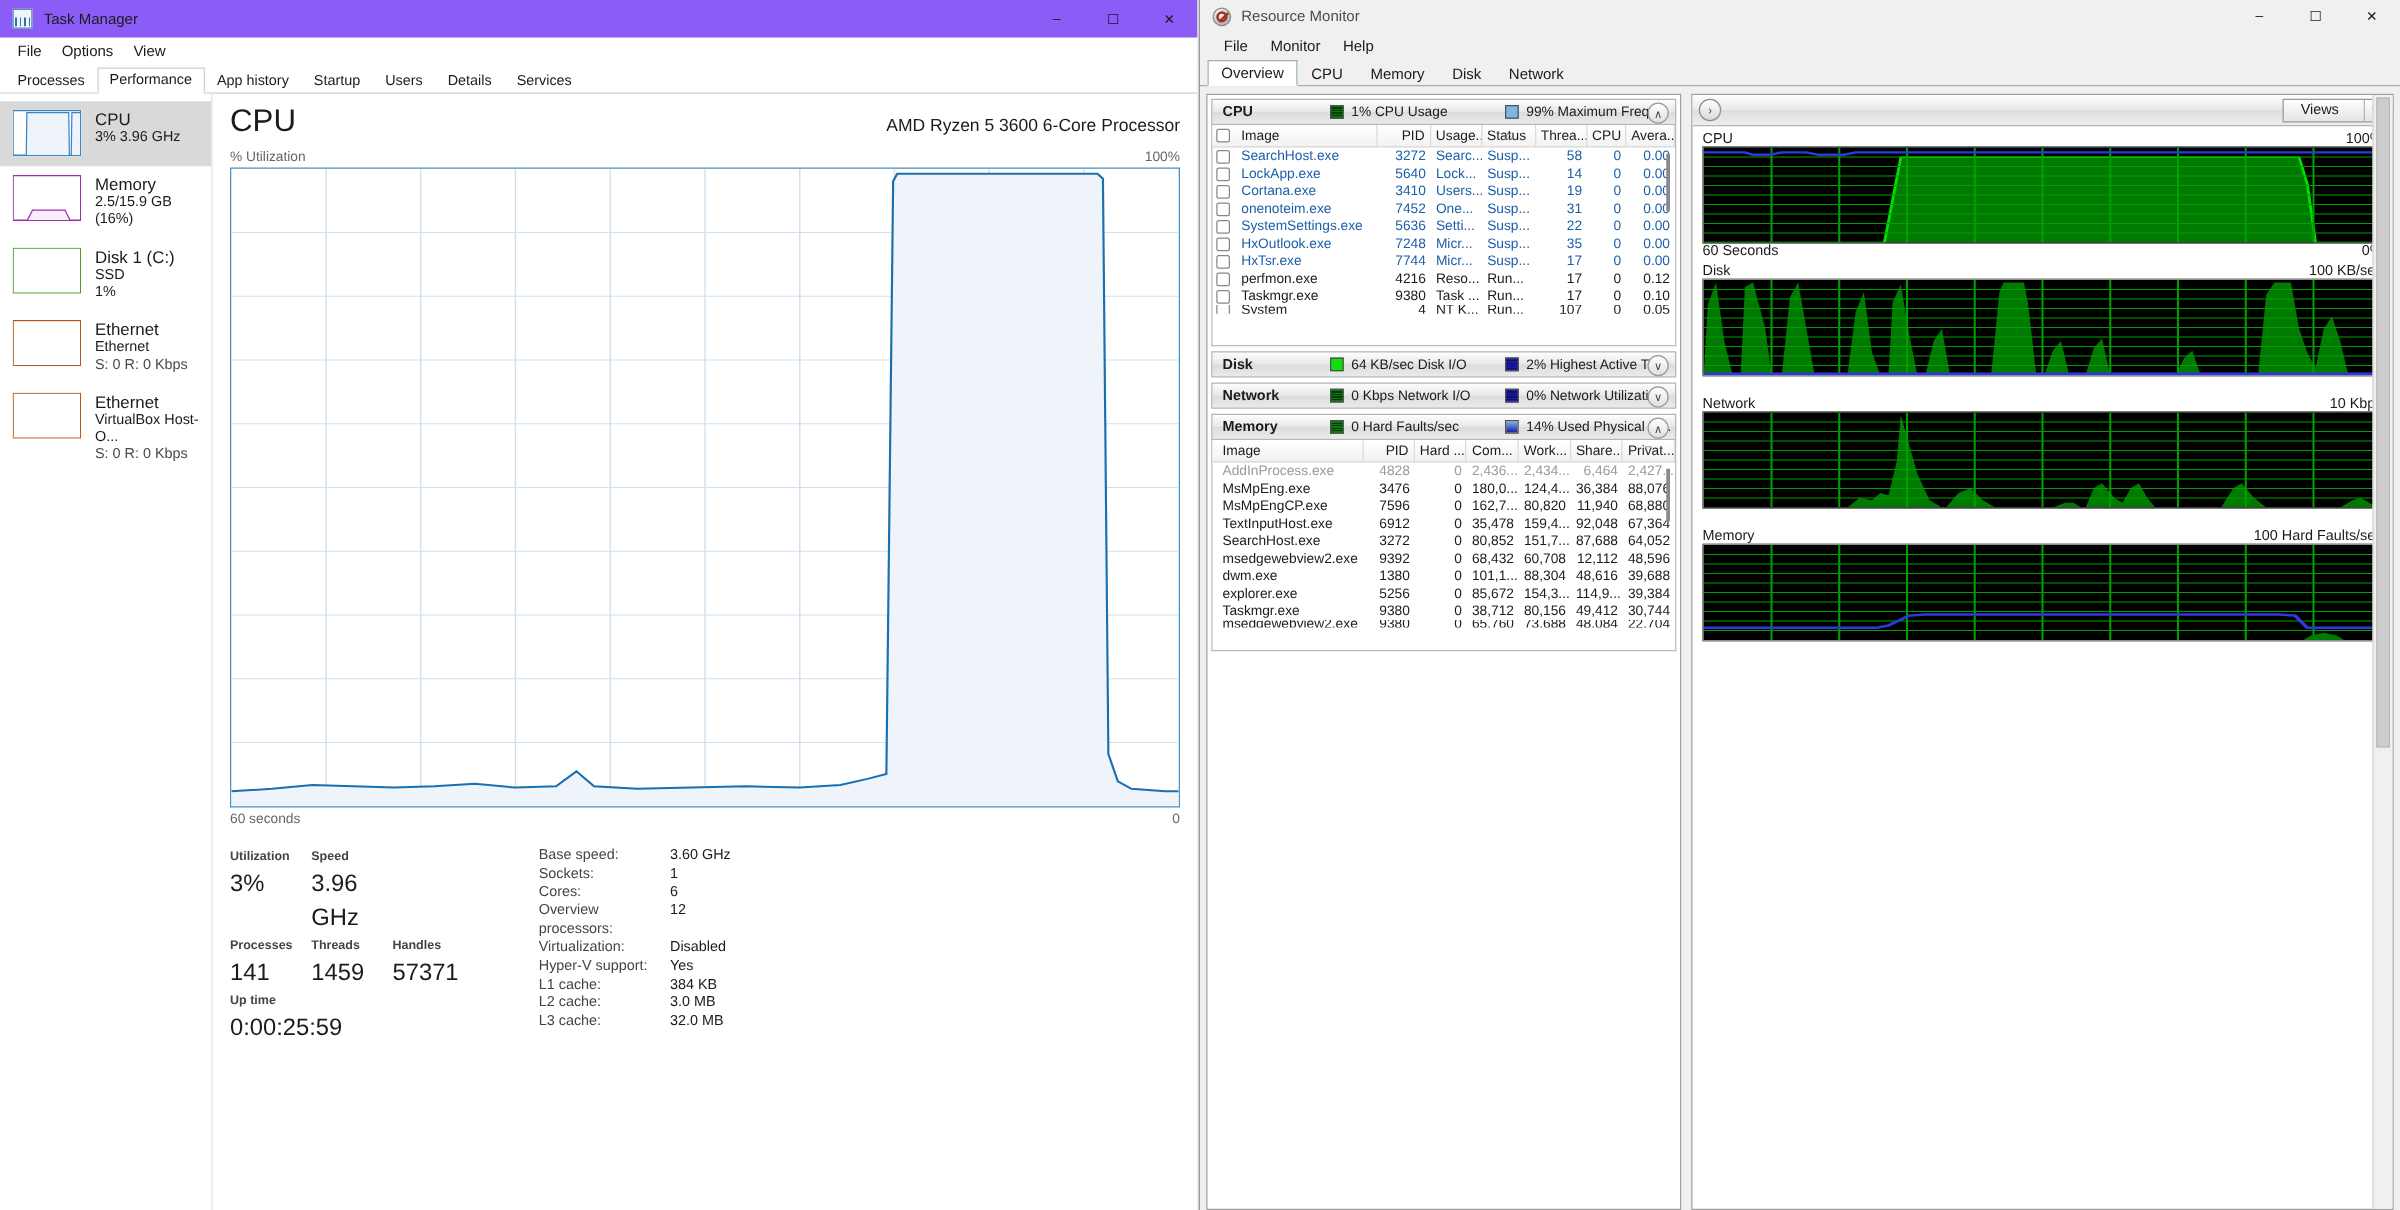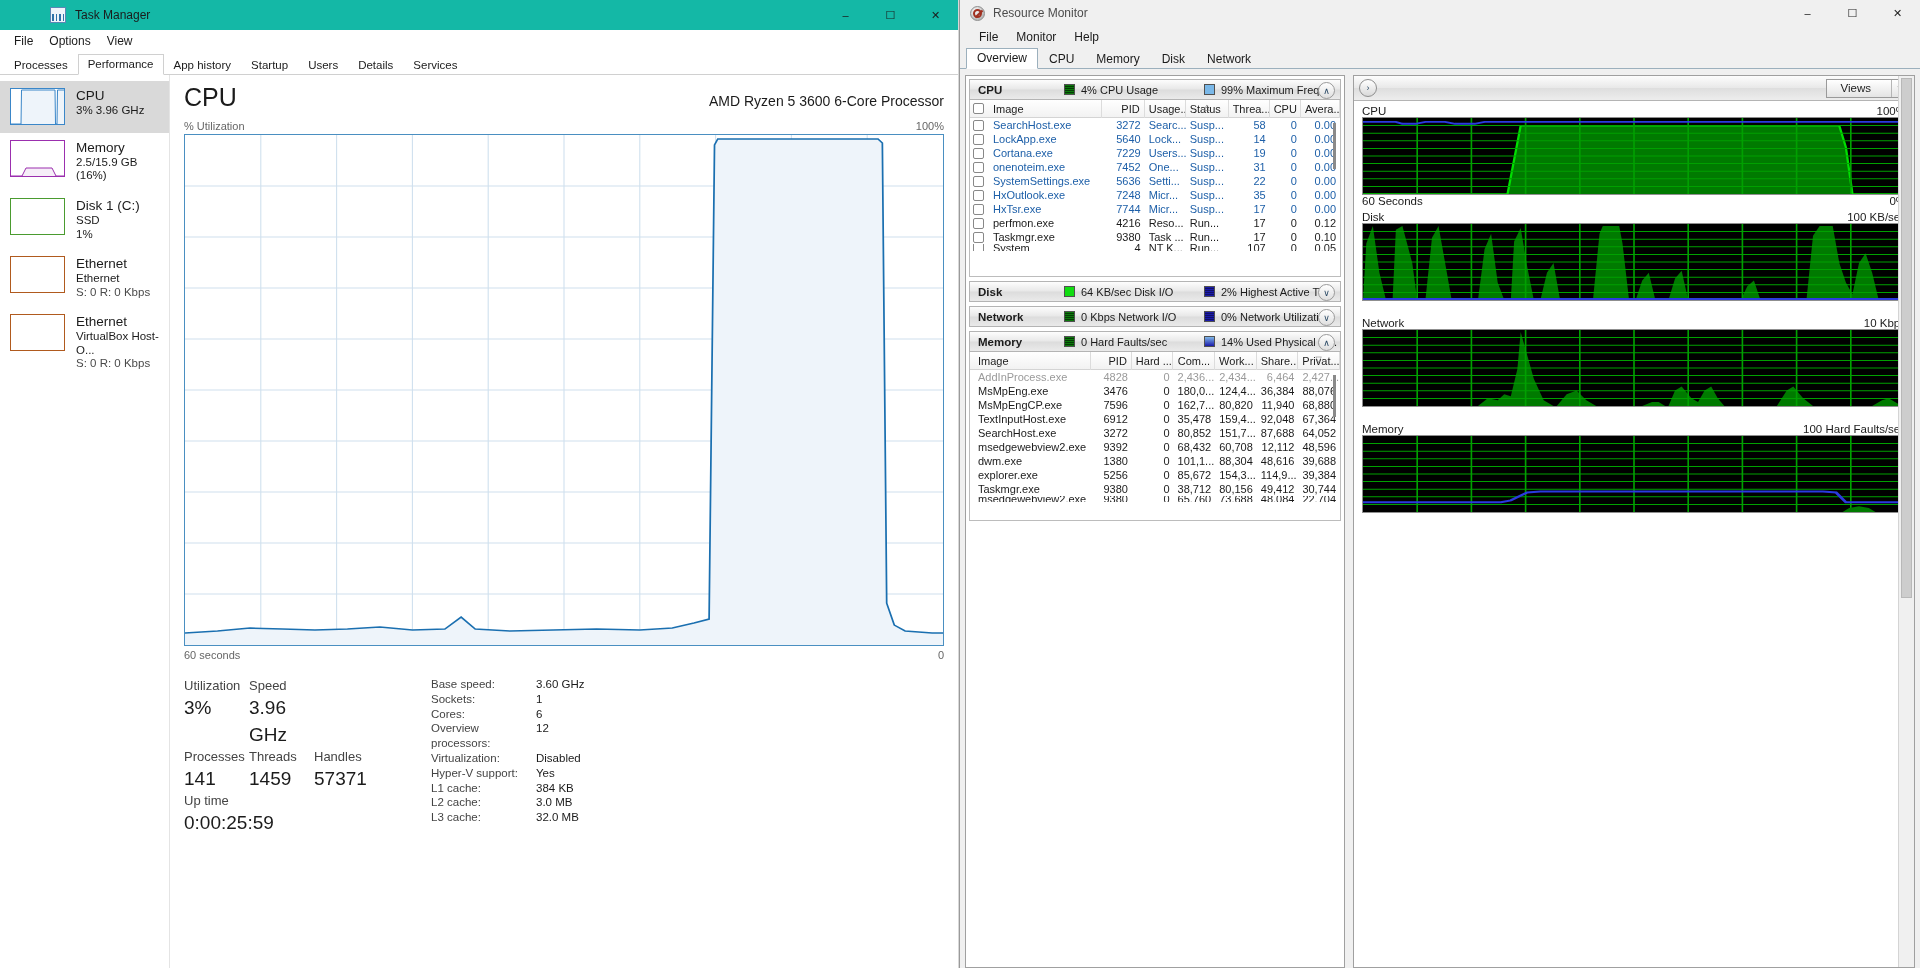--- a/index.html
+++ b/index.html
@@ -16,21 +16,21 @@
   
   #taskmgr {
     position: absolute; left: 0; top: 0;
     width: 959px; height: 968px;
     background: #ffffff;
     border-right: 1px solid #d8d8d8;
     overflow: hidden;
   }
   .tm-titlebar {
     height: 30px; display: flex; align-items: center;
-    background: #14b8a6; position: relative; padding-left: 40px;
+    background: #8b5cf6; position: relative;
   }
   .tm-title-icon {
     width: 16px; height: 16px; margin-left: 10px; margin-right: 9px;
     border: 1px solid #5b87b5; background: #eef4fa; position: relative;
   }
   .tm-title-icon::before {
     content: ""; position: absolute; left: 1px; right: 1px; bottom: 1px; height: 7px;
     background:
       linear-gradient(90deg, #2e72a8 0 2px, transparent 2px 4px, #2e72a8 4px 5px,
       transparent 5px 7px, #2e72a8 7px 9px, transparent 9px 11px, #2e72a8 11px 13px);
@@ -97,21 +97,21 @@
   .tm-graph svg { display: block; width: 100%; height: 100%; }
   .tm-axis-row2 {
     display: flex; justify-content: space-between;
     font-size: 11px; color: #666; margin-top: 3px;
   }
 
   .tm-stats { display: flex; margin-top: 16px; }
   .tm-stats-left { width: 195px; min-width: 195px; }
   .tm-stat-grid { display: flex; }
   .tm-stat-cell { width: 65px; }
-  .tm-stat-label { font-size: 13px; color: #444; line-height: 17px; }
+  .tm-stat-label { font-size: 10px; color: #444; line-height: 17px; font-weight: bold; }
   .tm-stat-value { font-size: 19px; color: #1b1b1b; line-height: 27px; }
   .tm-stats-right { margin-left: 52px; }
   .tm-spec-row { display: flex; font-size: 11.5px; line-height: 14.8px; }
   .tm-spec-key { width: 105px; color: #444; }
   .tm-spec-val { color: #1b1b1b; }
 
   
   #resmon {
     position: absolute; left: 959px; top: 0;
     width: 961px; height: 968px;
@@ -529,21 +529,21 @@
     <div class="rm-body">
 
       <div class="rm-left">
         <div class="rm-left-inner">
 
           <div class="rm-section">
             <div class="rm-sec-header">
               <div class="rm-sec-title">CPU</div>
               <div class="rm-sec-stat s1">
                 <span class="rm-swatch green"></span>
-                <span>4% CPU Usage</span>
+                <span>1% CPU Usage</span>
               </div>
               <div class="rm-sec-stat">
                 <span class="rm-swatch lightblue"></span>
                 <span>99% Maximum Frequ...</span>
               </div>
               <div class="rm-chev">∧</div>
             </div>
 
             <div class="rm-table">
               <div class="rm-thead">
@@ -574,21 +574,21 @@
                   <div class="rm-td num" style="width:44px">5640</div>
                   <div class="rm-td" style="width:42px">Lock...</div>
                   <div class="rm-td" style="width:44px">Susp...</div>
                   <div class="rm-td num" style="width:42px">14</div>
                   <div class="rm-td num" style="width:32px">0</div>
                   <div class="rm-td num" style="width:40px">0.00</div>
                 </div>
                 <div class="rm-row link">
                   <div class="rm-cb"></div>
                   <div class="rm-td" style="width:116px">Cortana.exe</div>
-                  <div class="rm-td num" style="width:44px">7229</div>
+                  <div class="rm-td num" style="width:44px">3410</div>
                   <div class="rm-td" style="width:42px">Users...</div>
                   <div class="rm-td" style="width:44px">Susp...</div>
                   <div class="rm-td num" style="width:42px">19</div>
                   <div class="rm-td num" style="width:32px">0</div>
                   <div class="rm-td num" style="width:40px">0.00</div>
                 </div>
                 <div class="rm-row link">
                   <div class="rm-cb"></div>
                   <div class="rm-td" style="width:116px">onenoteim.exe</div>
                   <div class="rm-td num" style="width:44px">7452</div>

